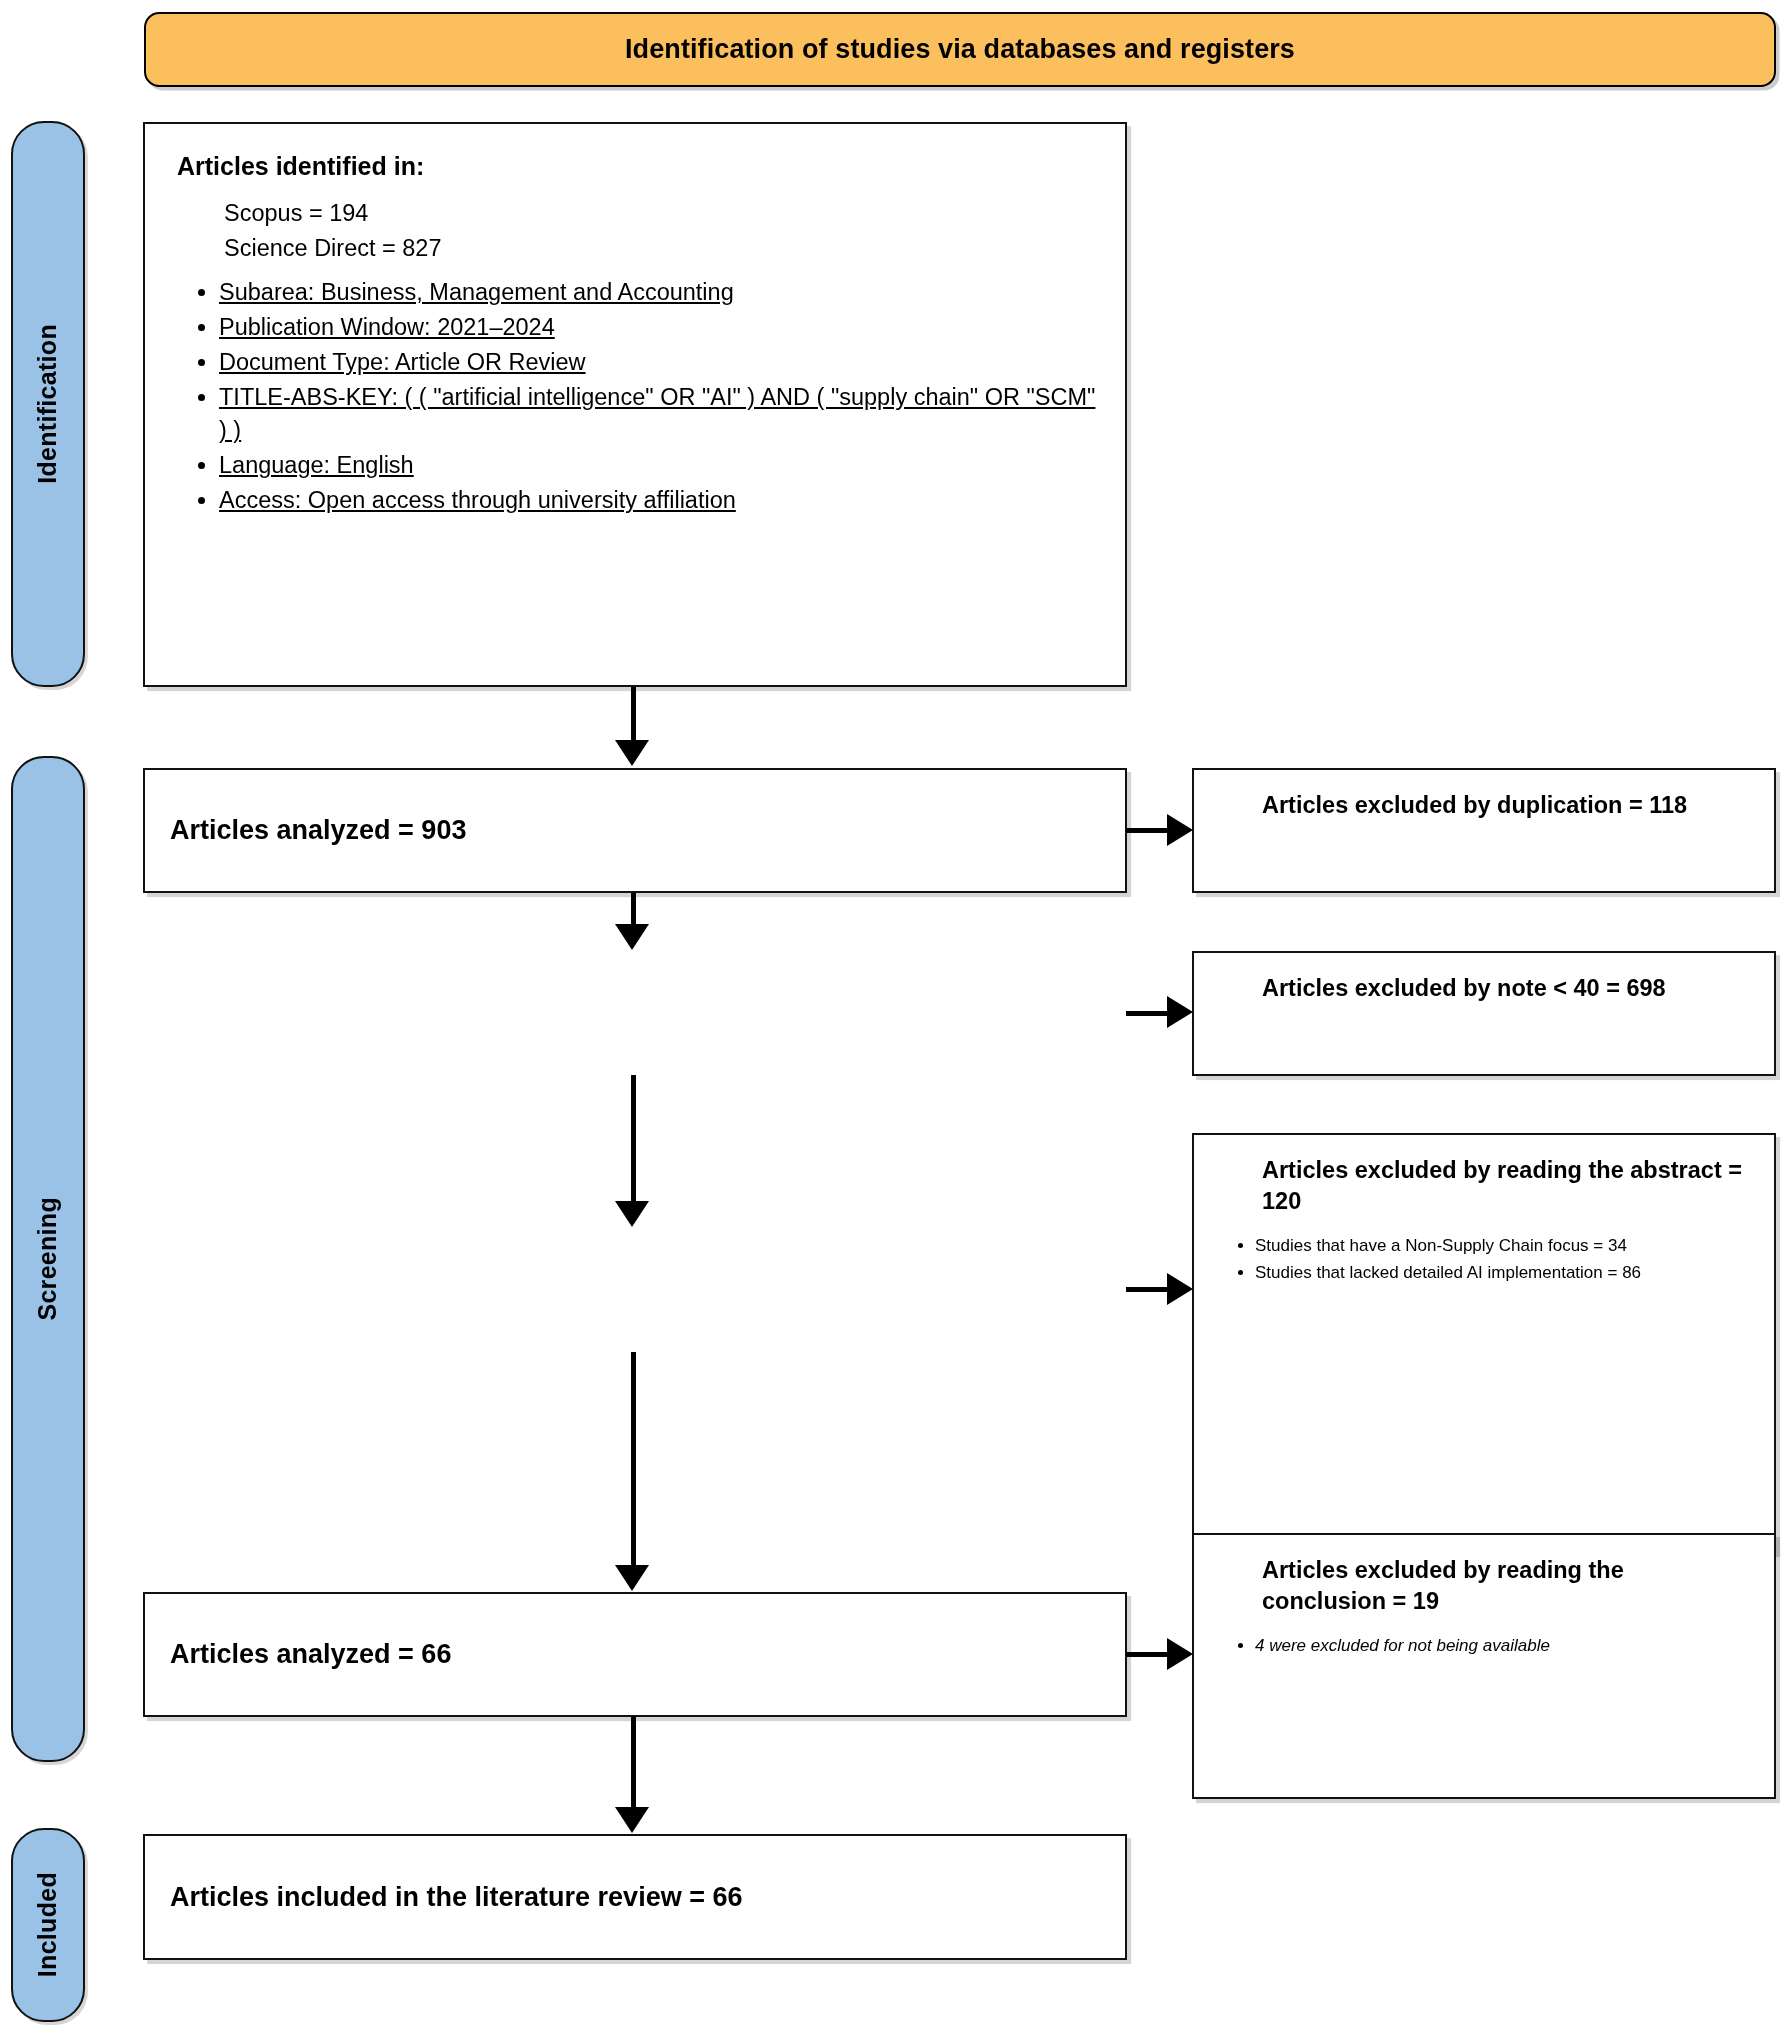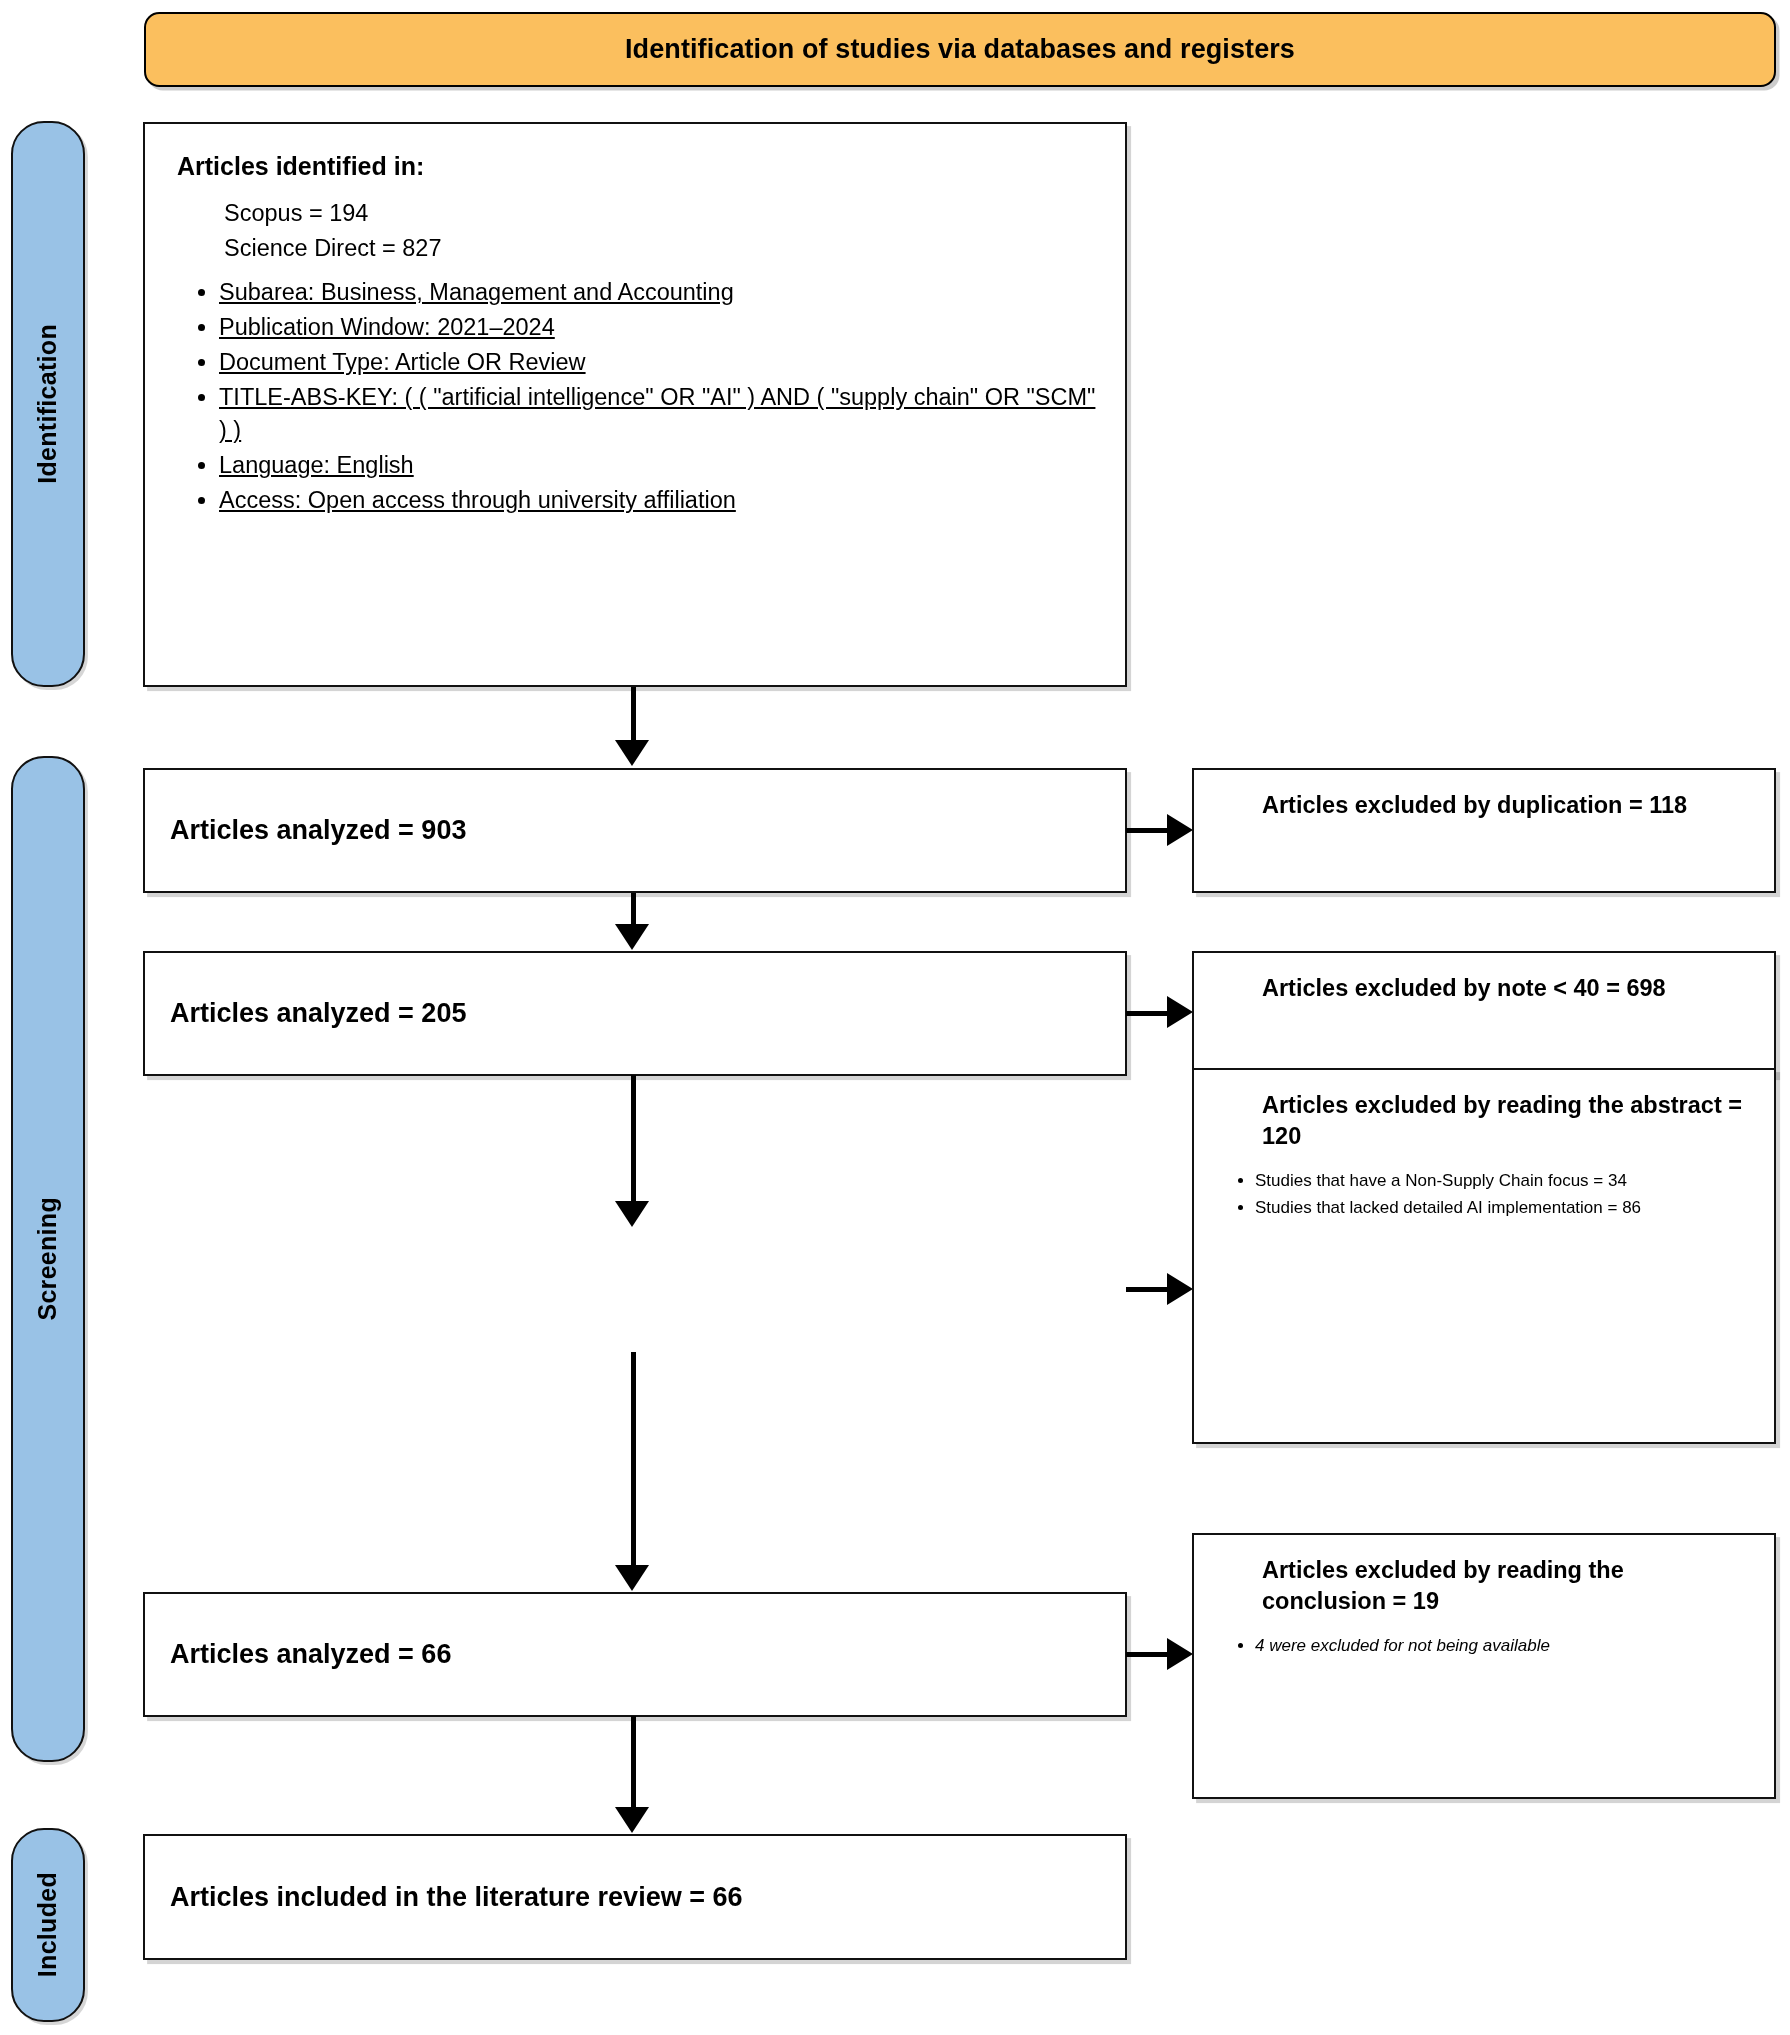--- a/index.html
+++ b/index.html
@@ -134,21 +134,21 @@
     padding-left: 36px;
     font-size: 17px;
     line-height: 1.40;
     text-align: justify;
   }
   .excl-list li { margin-bottom: 3.5px; }
   .excl-list.italic li { font-style: italic; }
 
   .box-e118 { top: 768px; height: 125px; }
   .box-e698 { top: 951px; height: 125px; }
-  .box-e120 { top: 1068px; height: 376px; }
+  .box-e120 { top: 1133px; height: 420px; }
   .box-e19  { top: 1533px; height: 266px; }
 
   
   .vline {
     position: absolute;
     left: 631px;
     width: 5.3px;
     background: #000000;
   }
   .vhead {
@@ -219,23 +219,20 @@
   <div class="hline" style="top:828px;"></div>
   <div class="hhead" style="top:814px;"></div>
 
   <div class="node box box-right box-e118 box-pad">
     <div class="excl-title">Articles excluded by duplication = 118</div>
   </div>
 
   <div class="vline" style="top:893px; height:33px;"></div>
   <div class="vhead" style="top:924px;"></div>
 
-  <div class="node box box-left box-a205 box-analyzed">
-    <span class="analyzed-label">Articles analyzed = 205</span>
-  </div>
   <div class="hline" style="top:1011px;"></div>
   <div class="hhead" style="top:996px;"></div>
 
   <div class="node box box-right box-e698 box-pad">
     <div class="excl-title">Articles  excluded  by  note &lt; 40 = 698</div>
   </div>
 
   <div class="vline" style="top:1075px; height:128px;"></div>
   <div class="vhead" style="top:1201px;"></div>
 

